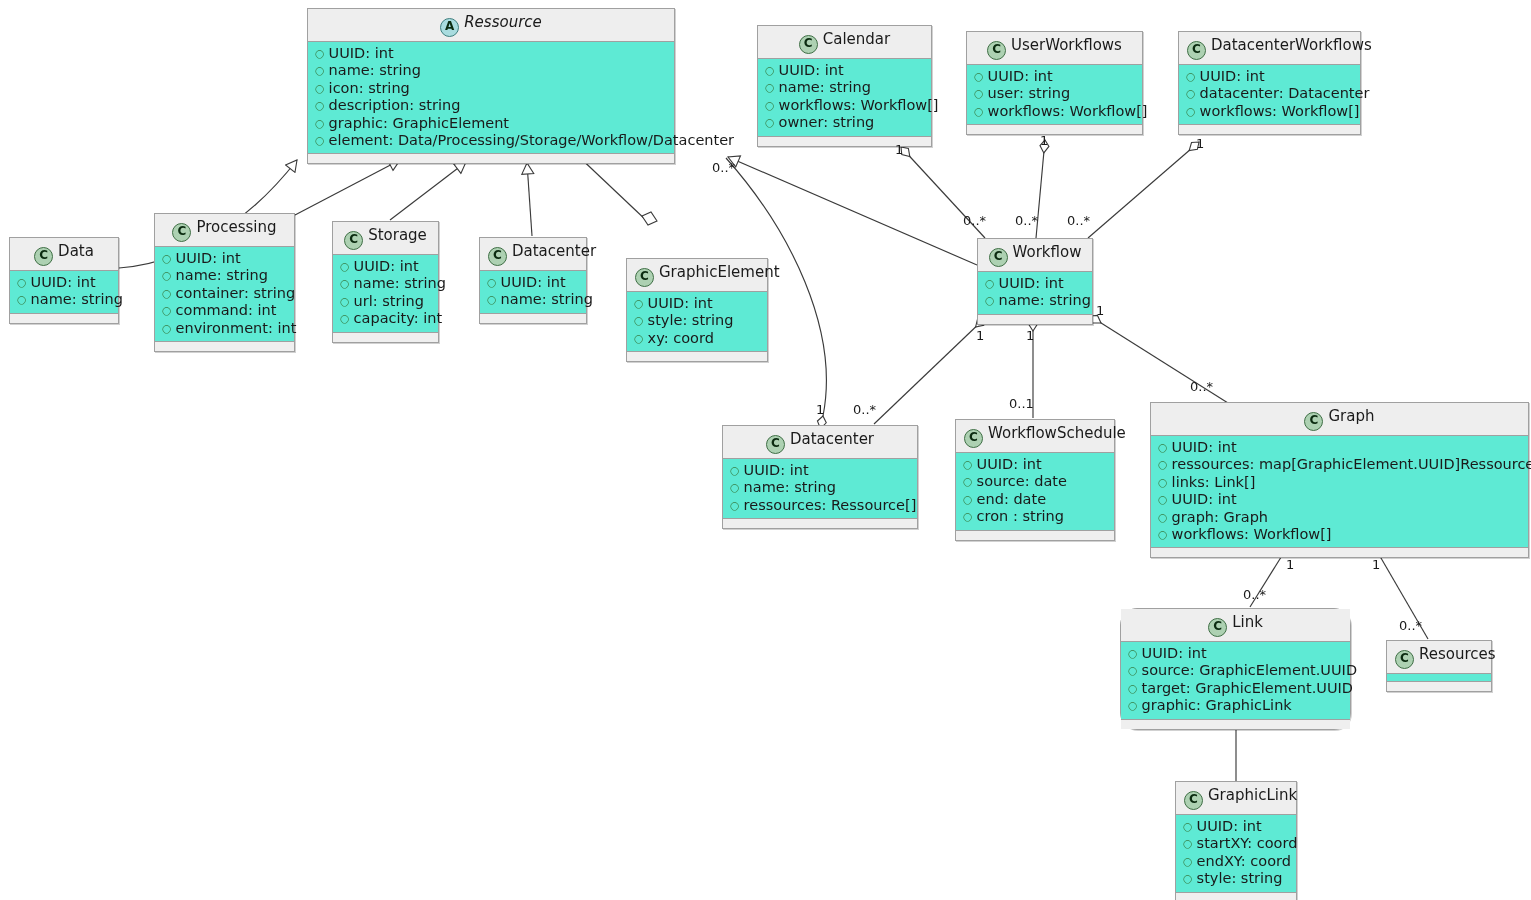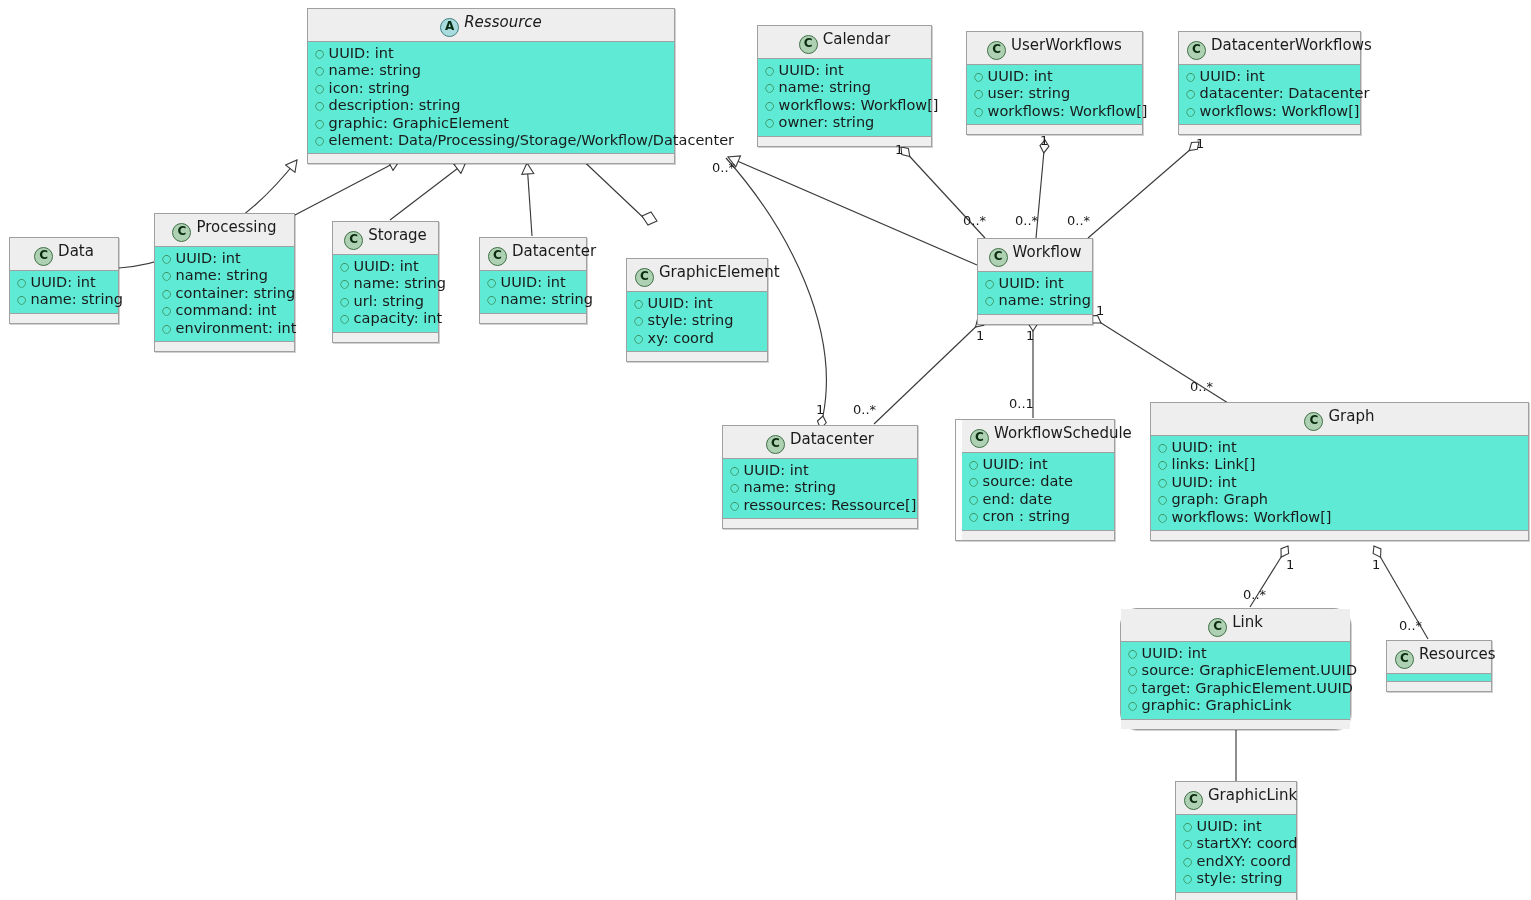--- a/index.html
+++ b/index.html
@@ -174,34 +174,35 @@
       </div>
       <div class="cls" style="left: 722px; top: 425px; width: 196px;">
         <div class="hdr"><span class="ico">C</span><span class="nm">Datacenter</span></div>
         <div class="body">
           <div class="attr"><span class="bullet">○</span><span>UUID: int</span></div>
           <div class="attr"><span class="bullet">○</span><span>name: string</span></div>
           <div class="attr"><span class="bullet">○</span><span>ressources: Ressource[]</span></div>
         </div>
         <div class="foot"></div>
       </div>
-      <div class="cls" style="left: 955px; top: 419px; width: 160px; padding-left: 6px;">
+      <div class="cls" style="left: 955px; top: 419px; width: 160px;">
         <div class="hdr"><span class="ico">C</span><span class="nm">WorkflowSchedule</span></div>
         <div class="body">
           <div class="attr"><span class="bullet">○</span><span>UUID: int</span></div>
           <div class="attr"><span class="bullet">○</span><span>source: date</span></div>
           <div class="attr"><span class="bullet">○</span><span>end: date</span></div>
           <div class="attr"><span class="bullet">○</span><span>cron : string</span></div>
         </div>
         <div class="foot"></div>
       </div>
       <div class="cls" style="left: 1150px; top: 402px; width: 379px;">
         <div class="hdr"><span class="ico">C</span><span class="nm">Graph</span></div>
         <div class="body">
           <div class="attr"><span class="bullet">○</span><span>UUID: int</span></div>
+          <div class="attr"><span class="bullet">○</span><span>ressources: map[GraphicElement.UUID]Ressource</span></div>
           <div class="attr"><span class="bullet">○</span><span>links: Link[]</span></div>
           <div class="attr"><span class="bullet">○</span><span>UUID: int</span></div>
           <div class="attr"><span class="bullet">○</span><span>graph: Graph</span></div>
           <div class="attr"><span class="bullet">○</span><span>workflows: Workflow[]</span></div>
         </div>
         <div class="foot"></div>
       </div>
       <div class="cls" style="left: 1120px; top: 608px; width: 231px; border-radius: 17px;">
         <div class="hdr"><span class="ico">C</span><span class="nm">Link</span></div>
         <div class="body">

